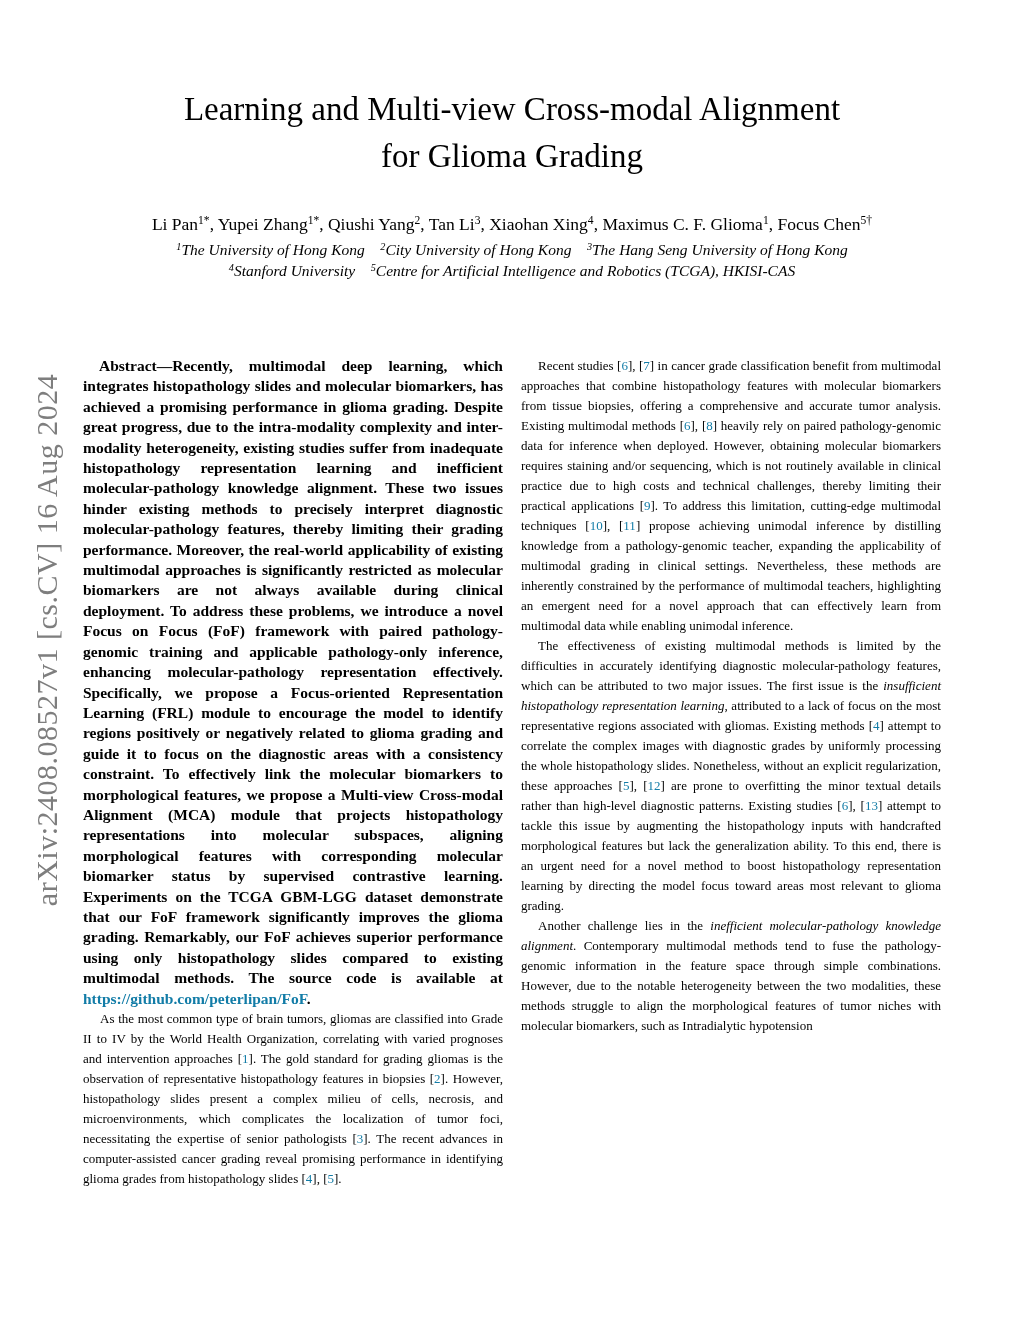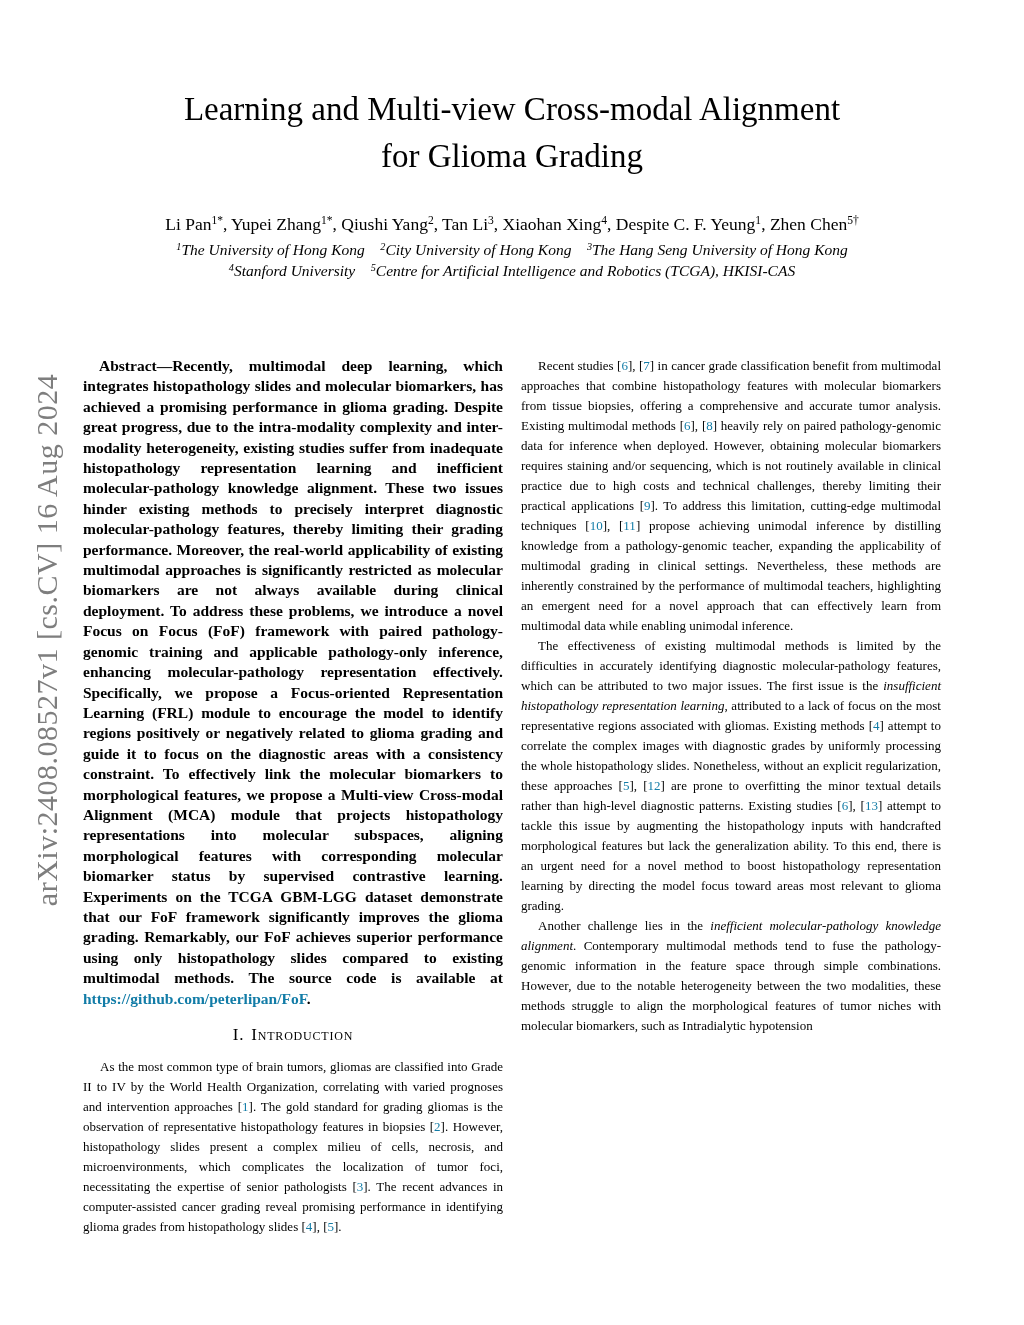--- a/index.html
+++ b/index.html
@@ -63,35 +63,32 @@
 
 <div class="page">
 
   <div class="arxiv-banner">arXiv:2408.08527v1  [cs.CV]  16 Aug 2024</div>
 
   <header class="paper-header">
     <h1 class="title">
       <span class="title-line" style="display:block">Learning and Multi-view Cross-modal Alignment</span>
       <span class="title-line" style="display:block">for Glioma Grading</span>
     </h1>
-    <div class="authors"><span class="seg-n">Li Pan</span><sup>1*</sup><span class="seg-n">, Yupei Zhang</span><sup>1*</sup><span class="seg-n">, Qiushi Yang</span><sup>2</sup><span class="seg-n">, Tan Li</span><sup>3</sup><span class="seg-n">, Xiaohan Xing</span><sup>4</sup><span class="seg-n">, Despite C. F. Yeung</span><sup>1</sup><span class="seg-n">, Zhen Chen</span><sup>5†</sup></div>
+    <div class="authors"><span class="seg-n">Li Pan</span><sup>1*</sup><span class="seg-n">, Yupei Zhang</span><sup>1*</sup><span class="seg-n">, Qiushi Yang</span><sup>2</sup><span class="seg-n">, Tan Li</span><sup>3</sup><span class="seg-n">, Xiaohan Xing</span><sup>4</sup><span class="seg-n">, Maximus C. F. Glioma</span><sup>1</sup><span class="seg-n">, Focus Chen</span><sup>5†</sup></div>
     <div class="affil-block">
       <div class="affil"><sup>1</sup><span class="seg-n">The University of Hong Kong</span><span class="seg-n">&nbsp;&nbsp;&nbsp;&nbsp;</span><sup>2</sup><span class="seg-n">City University of Hong Kong</span><span class="seg-n">&nbsp;&nbsp;&nbsp;&nbsp;</span><sup>3</sup><span class="seg-n">The Hang Seng University of Hong Kong</span></div>
       <div class="affil"><sup>4</sup><span class="seg-n">Stanford University</span><span class="seg-n">&nbsp;&nbsp;&nbsp;&nbsp;</span><sup>5</sup><span class="seg-n">Centre for Artificial Intelligence and Robotics (TCGA), HKISI-CAS</span></div>
     </div>
   </header>
 
   <div class="columns">
 
     <div class="col">
       <p class="abstract-para"><span class="seg-bi">Abstract</span><span class="seg-n">—Recently, multimodal deep learning, which integrates histopathology slides and molecular biomarkers, has achieved a promising performance in glioma grading. Despite great progress, due to the intra-modality complexity and inter-modality heterogeneity, existing studies suffer from inadequate histopathology representation learning and inefficient molecular-pathology knowledge alignment. These two issues hinder existing methods to precisely interpret diagnostic molecular-pathology features, thereby limiting their grading performance. Moreover, the real-world applicability of existing multimodal approaches is significantly restricted as molecular biomarkers are not always available during clinical deployment. To address these problems, we introduce a novel Focus on Focus (FoF) framework with paired pathology-genomic training and applicable pathology-only inference, enhancing molecular-pathology representation effectively. Specifically, we propose a Focus-oriented Representation Learning (FRL) module to encourage the model to identify regions positively or negatively related to glioma grading and guide it to focus on the diagnostic areas with a consistency constraint. To effectively link the molecular biomarkers to morphological features, we propose a Multi-view Cross-modal Alignment (MCA) module that projects histopathology representations into molecular subspaces, aligning morphological features with corresponding molecular biomarker status by supervised contrastive learning. Experiments on the TCGA GBM-LGG dataset demonstrate that our FoF framework significantly improves the glioma grading. Remarkably, our FoF achieves superior performance using only histopathology slides compared to existing multimodal methods. The source code is available at </span><a class="seg-link">https://github.com/peterlipan/FoF</a><span class="seg-n">.</span></p>
 
-      <h2 class="section-heading">
-        <span class="sec-num">I.</span><span>Introduction</span>
-      </h2>
 
       <p class="body-para"><span class="seg-n">As the most common type of brain tumors, gliomas are classified into Grade II to IV by the World Health Organization, correlating with varied prognoses and intervention approaches </span><span class="cite">[<span class="cite-num">1</span>]</span><span class="seg-n">. The gold standard for grading gliomas is the observation of representative histopathology features in biopsies </span><span class="cite">[<span class="cite-num">2</span>]</span><span class="seg-n">. However, histopathology slides present a complex milieu of cells, necrosis, and microenvironments, which complicates the localization of tumor foci, necessitating the expertise of senior pathologists </span><span class="cite">[<span class="cite-num">3</span>]</span><span class="seg-n">. The recent advances in computer-assisted cancer grading reveal promising performance in identifying glioma grades from histopathology slides </span><span class="cite">[<span class="cite-num">4</span>]</span><span class="seg-n">, </span><span class="cite">[<span class="cite-num">5</span>]</span><span class="seg-n">.</span></p>
 
     </div>
 
     <div class="col">
       <p class="body-para"><span class="seg-n">Recent studies </span><span class="cite">[<span class="cite-num">6</span>]</span><span class="seg-n">, </span><span class="cite">[<span class="cite-num">7</span>]</span><span class="seg-n"> in cancer grade classification benefit from multimodal approaches that combine histopathology features with molecular biomarkers from tissue biopsies, offering a comprehensive and accurate tumor analysis. Existing multimodal methods </span><span class="cite">[<span class="cite-num">6</span>]</span><span class="seg-n">, </span><span class="cite">[<span class="cite-num">8</span>]</span><span class="seg-n"> heavily rely on paired pathology-genomic data for inference when deployed. However, obtaining molecular biomarkers requires staining and/or sequencing, which is not routinely available in clinical practice due to high costs and technical challenges, thereby limiting their practical applications </span><span class="cite">[<span class="cite-num">9</span>]</span><span class="seg-n">. To address this limitation, cutting-edge multimodal techniques </span><span class="cite">[<span class="cite-num">10</span>]</span><span class="seg-n">, </span><span class="cite">[<span class="cite-num">11</span>]</span><span class="seg-n"> propose achieving unimodal inference by distilling knowledge from a pathology-genomic teacher, expanding the applicability of multimodal grading in clinical settings. Nevertheless, these methods are inherently constrained by the performance of multimodal teachers, highlighting an emergent need for a novel approach that can effectively learn from multimodal data while enabling unimodal inference.</span></p>
       <p class="body-para"><span class="seg-n">The effectiveness of existing multimodal methods is limited by the difficulties in accurately identifying diagnostic molecular-pathology features, which can be attributed to two major issues. The first issue is the </span><span class="seg-i">insufficient histopathology representation learning</span><span class="seg-n">, attributed to a lack of focus on the most representative regions associated with gliomas. Existing methods </span><span class="cite">[<span class="cite-num">4</span>]</span><span class="seg-n"> attempt to correlate the complex images with diagnostic grades by uniformly processing the whole histopathology slides. Nonetheless, without an explicit regularization, these approaches </span><span class="cite">[<span class="cite-num">5</span>]</span><span class="seg-n">, </span><span class="cite">[<span class="cite-num">12</span>]</span><span class="seg-n"> are prone to overfitting the minor textual details rather than high-level diagnostic patterns. Existing studies </span><span class="cite">[<span class="cite-num">6</span>]</span><span class="seg-n">, </span><span class="cite">[<span class="cite-num">13</span>]</span><span class="seg-n"> attempt to tackle this issue by augmenting the histopathology inputs with handcrafted morphological features but lack the generalization ability. To this end, there is an urgent need for a novel method to boost histopathology representation learning by directing the model focus toward areas most relevant to glioma grading.</span></p>
       <p class="body-para"><span class="seg-n">Another challenge lies in the </span><span class="seg-i">inefficient molecular-pathology knowledge alignment</span><span class="seg-n">. Contemporary multimodal methods tend to fuse the pathology-genomic information in the feature space through simple combinations. However, due to the notable heterogeneity between the two modalities, these methods struggle to align the morphological features of tumor niches with molecular biomarkers, such as Intradialytic hypotension</span></p>
     </div>

